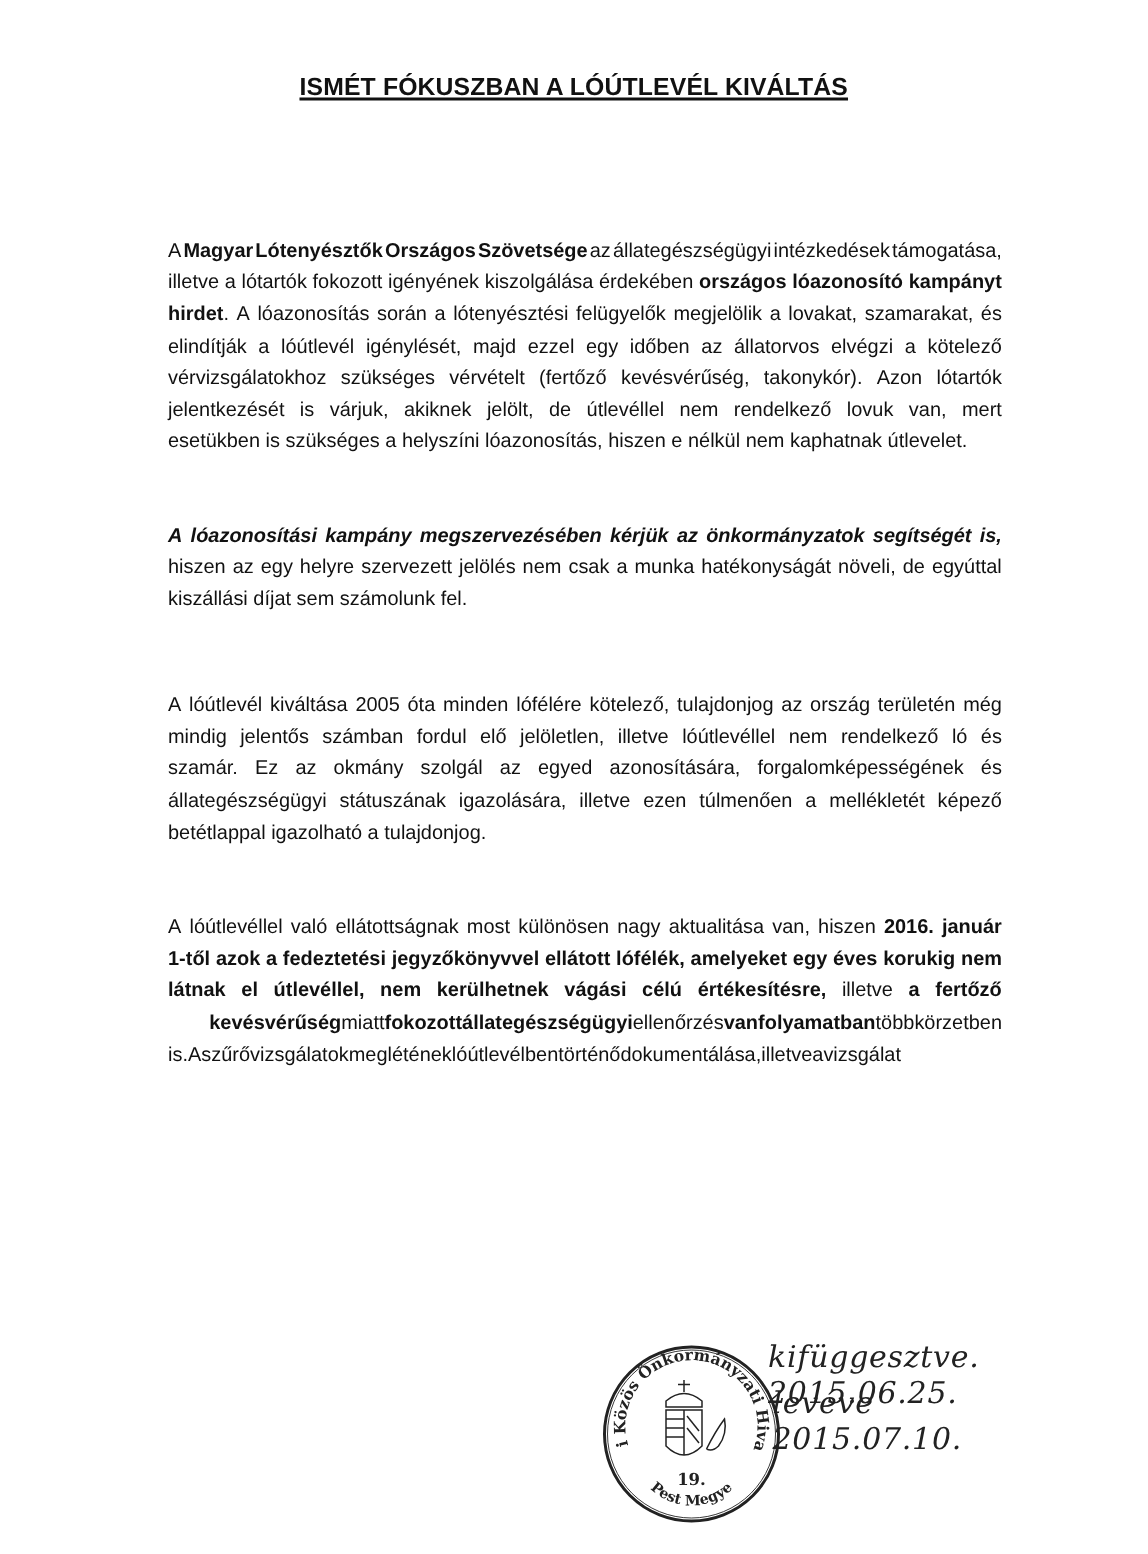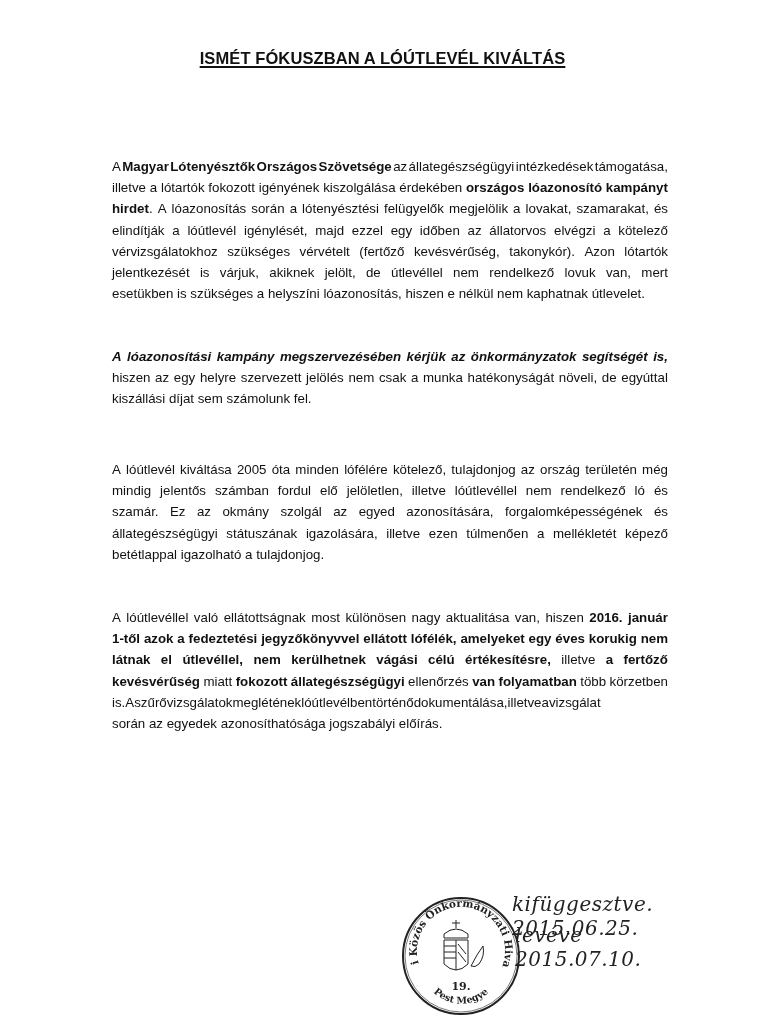--- a/index.html
+++ b/index.html
@@ -280,21 +280,21 @@
         <span><span style="font-weight: bold;">útlevéllel,</span></span>
         <span><span style="font-weight: bold;">nem</span></span>
         <span><span style="font-weight: bold;">kerülhetnek</span></span>
         <span><span style="font-weight: bold;">vágási</span></span>
         <span><span style="font-weight: bold;">célú</span></span>
         <span><span style="font-weight: bold;">értékesítésre,</span></span>
         <span><span>illetve</span></span>
         <span><span style="font-weight: bold;">a</span></span>
         <span><span style="font-weight: bold;">fertőző</span></span>
       </span>
-      <span class="line" style="display: flex; justify-content: space-between;">
+      <span class="line" style="display: flex; justify-content: flex-end;">
         <span><span style="font-weight: bold;">kevésvérűség</span></span>
         <span><span style="font-weight: normal;">miatt</span></span>
         <span><span style="font-weight: bold;">fokozott</span></span>
         <span><span style="font-weight: bold;">állategészségügyi</span></span>
         <span><span>ellenőrzés</span></span>
         <span><span style="font-weight: bold;">van</span></span>
         <span><span style="font-weight: bold;">folyamatban</span></span>
         <span><span>több</span></span>
         <span><span>körzetben</span></span>
       </span>
@@ -303,21 +303,20 @@
         <span><span>A</span></span>
         <span><span>szűrővizsgálatok</span></span>
         <span><span>meglétének</span></span>
         <span><span>lóútlevélben</span></span>
         <span><span>történő</span></span>
         <span><span>dokumentálása,</span></span>
         <span><span>illetve</span></span>
         <span><span>a</span></span>
         <span><span>vizsgálat</span></span>
       </span>
-      <span class="line last"><span>során az egyedek azonosíthatósága jogszabályi előírás.</span></span>
     </div>
 
   <div class="handwriting" id="hw2">kifüggesztve. 2015.06.25.</div>
   <div class="handwriting" id="hw3">levéve 2015.07.10.</div>
 
   <div class="stamp">
     <svg width="124" height="124" viewBox="0 0 124 124">
       <defs>
         <path id="arcTop" d="M 20 70 A 44 44 0 1 1 104 70"></path>
         <path id="arcBot" d="M 32 96 A 40 40 0 0 0 92 96"></path>

